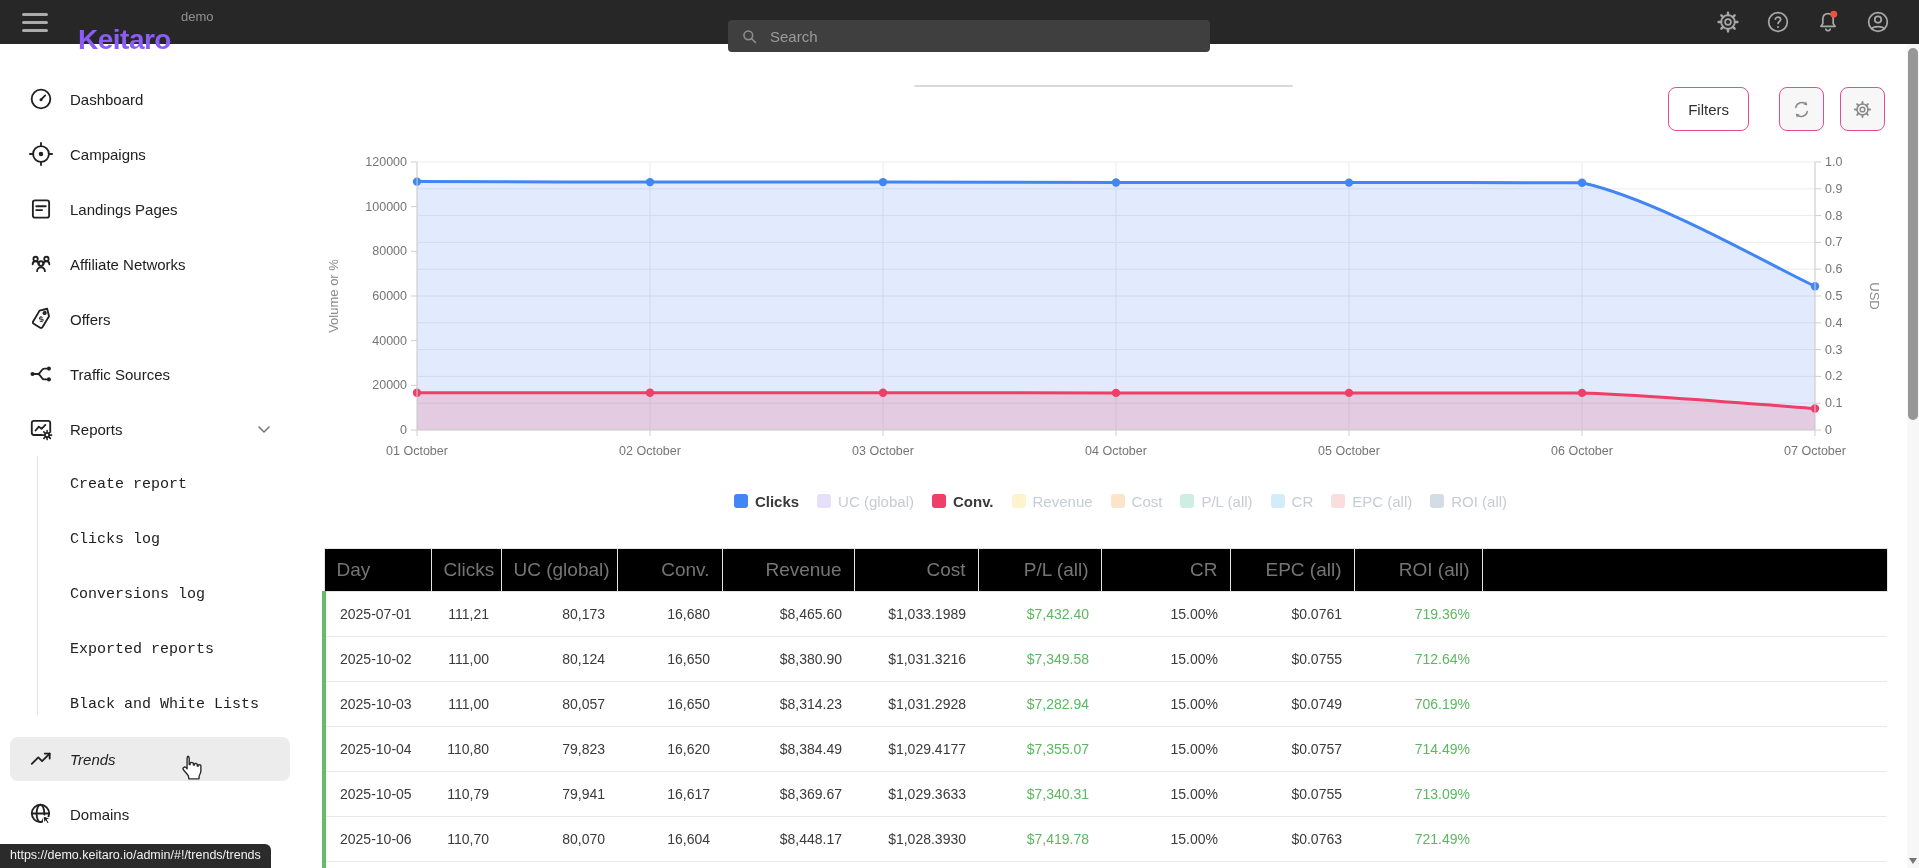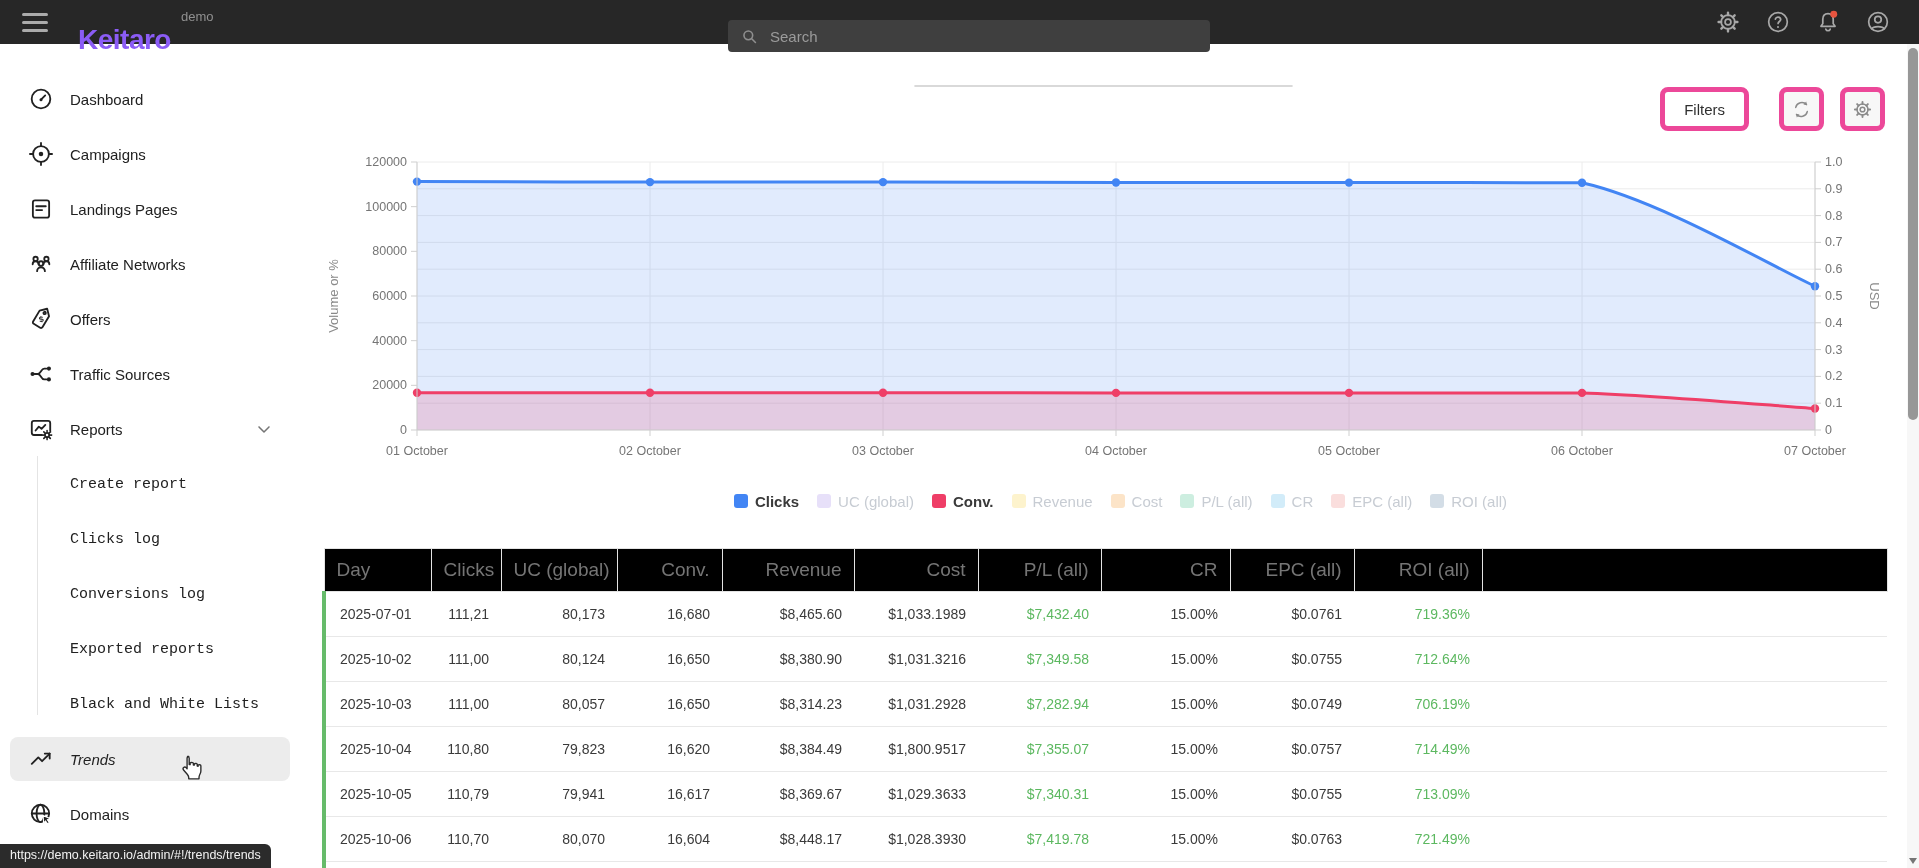--- a/index.html
+++ b/index.html
@@ -38,21 +38,21 @@
   .subnav-item{height:44px;margin-bottom:11px;display:flex;align-items:center;padding-left:70px;font-size:15px;color:#212121;cursor:pointer;font-family:Liberation Mono, monospace;}
 
   
   .main{flex:1;padding:41px 0 0 22px;position:relative;}
   .toolbar{display:flex;align-items:center;height:44px;margin-bottom:23px;padding-right:34px;flex-direction:column;}
   .tabs{display:inline-flex;border:1px solid #d9d9d9;border-radius:8px;overflow:hidden;background:#fff;height:44px;}
   .tab{padding:0 21px;font-size:15px;color:#333;background:none;border:none;border-left:5px solid #be185d;cursor:pointer;}
   .tab:first-child{border-left:none;}
   .tab.active{background:#d9d9d9;}
   .controls{margin-left:auto;display:flex;align-items:center;}
-  .btn{height:44px;border:5px solid #ec4899;border-radius:8px;background:#fff;font-size:15px;color:#2f2f2f;cursor:pointer;}
+  .btn{height:44px;border:1px solid #ec4899;border-radius:8px;background:#fff;font-size:15px;color:#2f2f2f;cursor:pointer;}
   .filters-btn{padding:0 19px;margin-right:30px;}
   .select{width:198px;margin-right:24px;display:flex;align-items:center;justify-content:space-between;padding:0 8px 0 14px;}
   .select .sel-chev{width:20px;height:20px;fill:none;stroke:#757575;stroke-width:2;stroke-linecap:round;stroke-linejoin:round;}
   .icon-btn{width:45px;background:#f7f7f7;display:flex;align-items:center;justify-content:center;color:#8a8a8a;}
   .icon-btn svg{width:21px;height:21px;fill:none;stroke:currentColor;stroke-width:1.7;stroke-linecap:round;stroke-linejoin:round;}
   .refresh-btn{margin-right:16px;}
 
   
   #chart-svg{display:block;}
   .ax-label{font-size:12.5px;fill:#757575;}
@@ -475,21 +475,21 @@
               <td class="r">$0.0749</td>
               <td class="r pos">706.19%</td>
               <td></td>
             </tr>
             <tr>
               <td class="l">2025-10-04</td>
               <td class="r">110,80</td>
               <td class="r">79,823</td>
               <td class="r">16,620</td>
               <td class="r">$8,384.49</td>
-              <td class="r">$1,800.9517</td>
+              <td class="r">$1,029.4177</td>
               <td class="r pos">$7,355.07</td>
               <td class="r">15.00%</td>
               <td class="r">$0.0757</td>
               <td class="r pos">714.49%</td>
               <td></td>
             </tr>
             <tr>
               <td class="l">2025-10-05</td>
               <td class="r">110,79</td>
               <td class="r">79,941</td>

